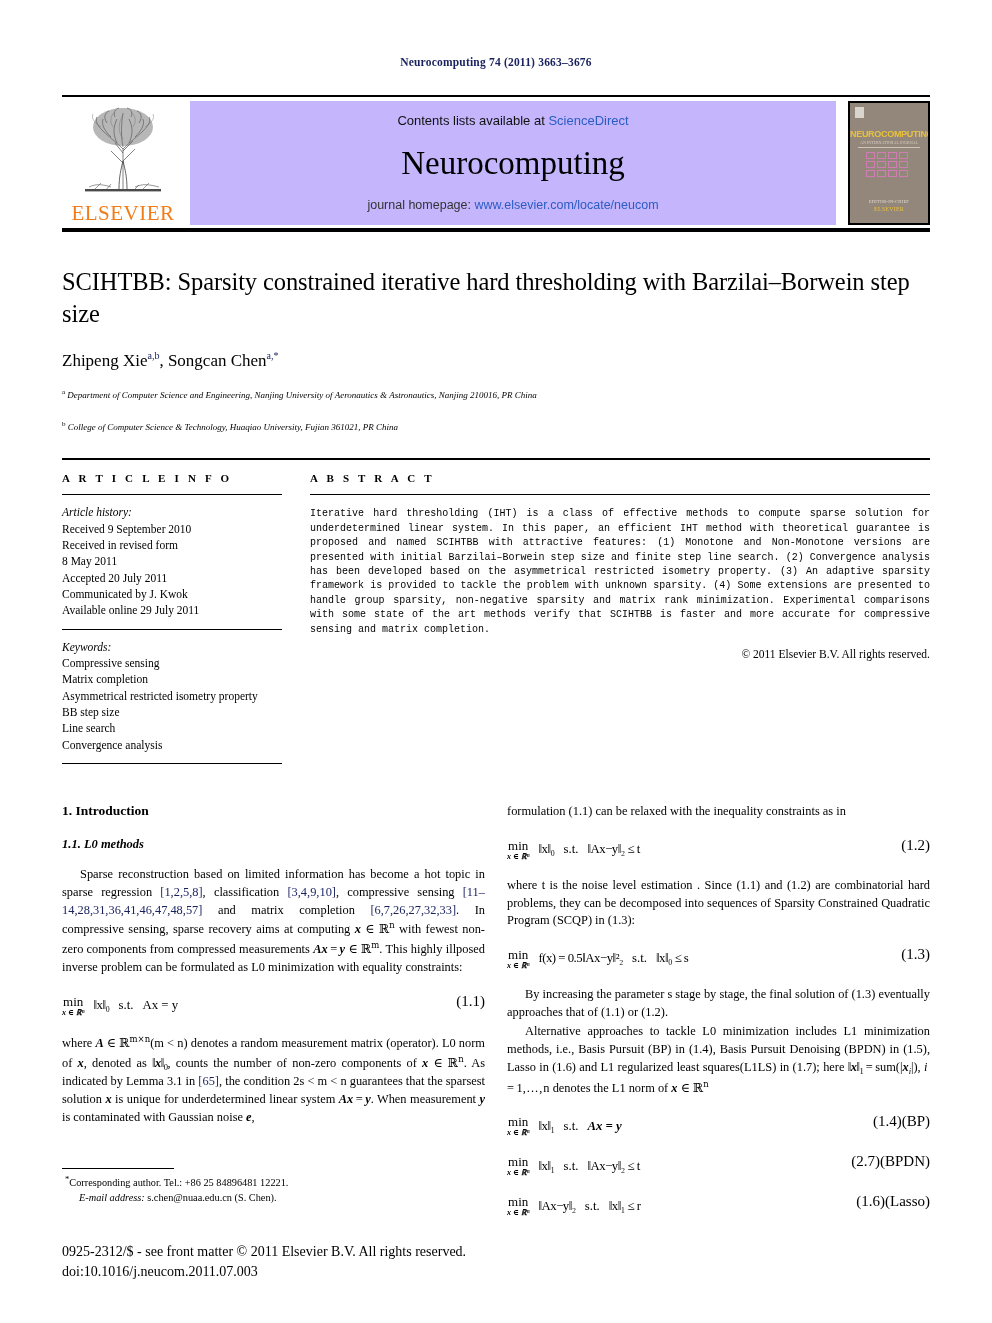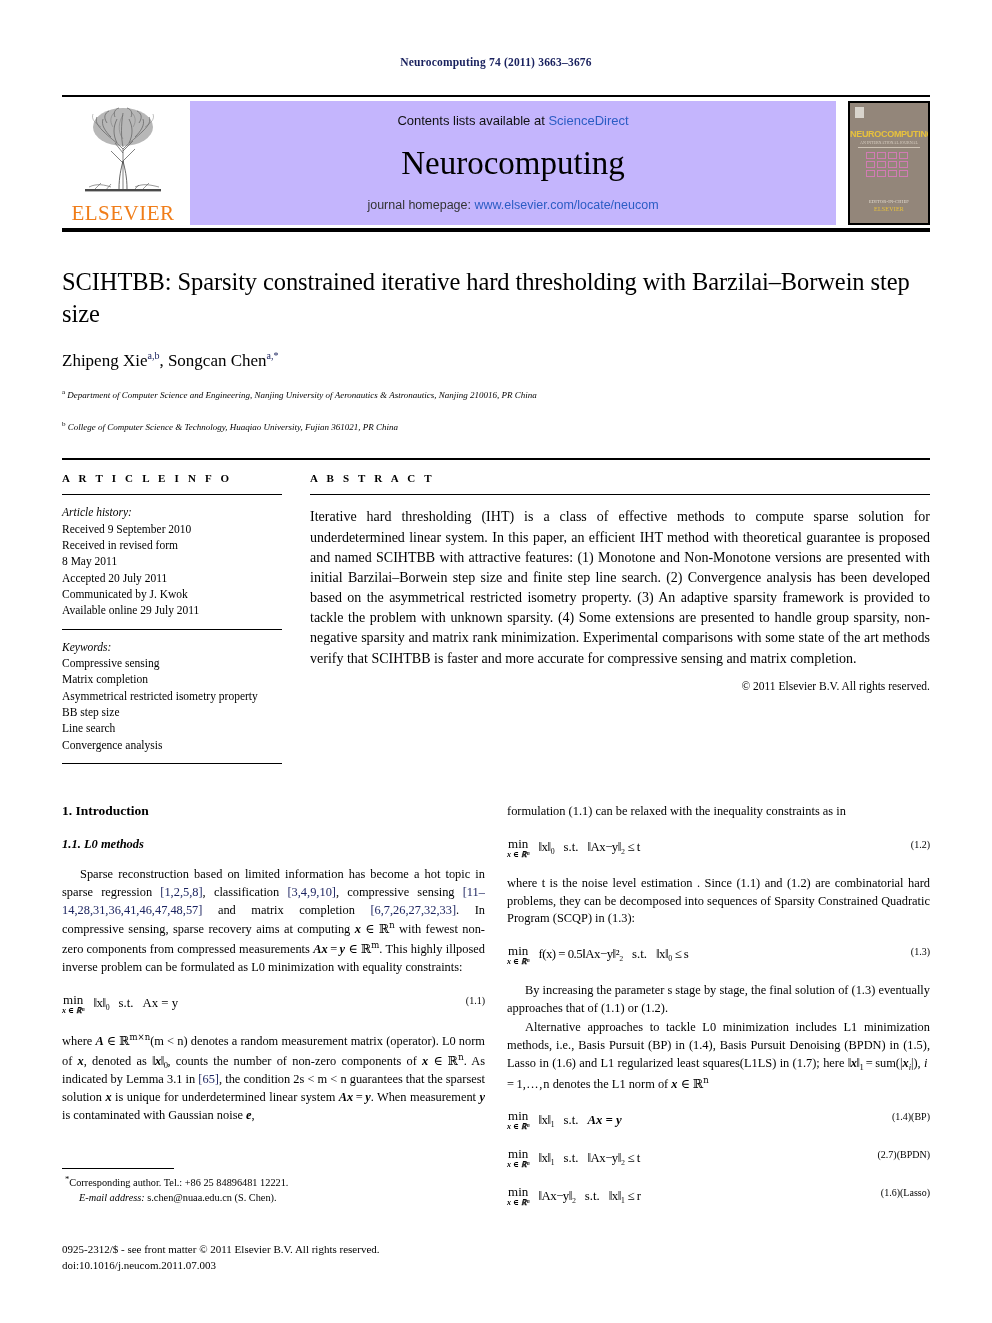--- a/index.html
+++ b/index.html
@@ -227,23 +227,24 @@
   .info-label {
     font-style: italic;
     font-size: 11.5px;
     line-height: 1.42;
   }
   .info-line {
     font-size: 11.5px;
     line-height: 1.42;
   }
   .abstract-body {
-    font-size: 14px;
+    font-size: 10px;
     line-height: 1.44;
     text-align: justify;
+    font-family: Liberation Mono, monospace;
   }
   .copyright {
     margin-top: 11px;
     text-align: right;
     font-size: 11.5px;
   }
 
   
   .body-cols {
     margin-top: 30px;
@@ -280,21 +281,21 @@
     font-size: 12.8px;
     margin: 16px 0 16px 0;
   }
   .eq-row .eq-body {
     display: flex;
     align-items: center;
     gap: 9px;
     white-space: nowrap;
   }
   .eq-row .eq-num {
-    font-size: 10px;
+    font-size: 15px;
     white-space: nowrap;
   }
   .minop {
     display: inline-flex;
     flex-direction: column;
     align-items: center;
     line-height: 1;
     vertical-align: middle;
   }
   .minop .mtop { font-size: 13px; }
@@ -323,21 +324,21 @@
     line-height: 1.4;
     padding-left: 9px;
     text-indent: -6px;
   }
   .fn-line .it { font-style: italic; }
   .footer {
     position: absolute;
     left: 62px;
     top: 1242px;
     width: 520px;
-    font-size: 11px;
+    font-size: 14px;
     line-height: 1.45;
   }
 </style>
 </head>
 <body>
 
 <div class="page">
 
   <div class="running-head">Neurocomputing 74 (2011) 3663–3676</div>
 

